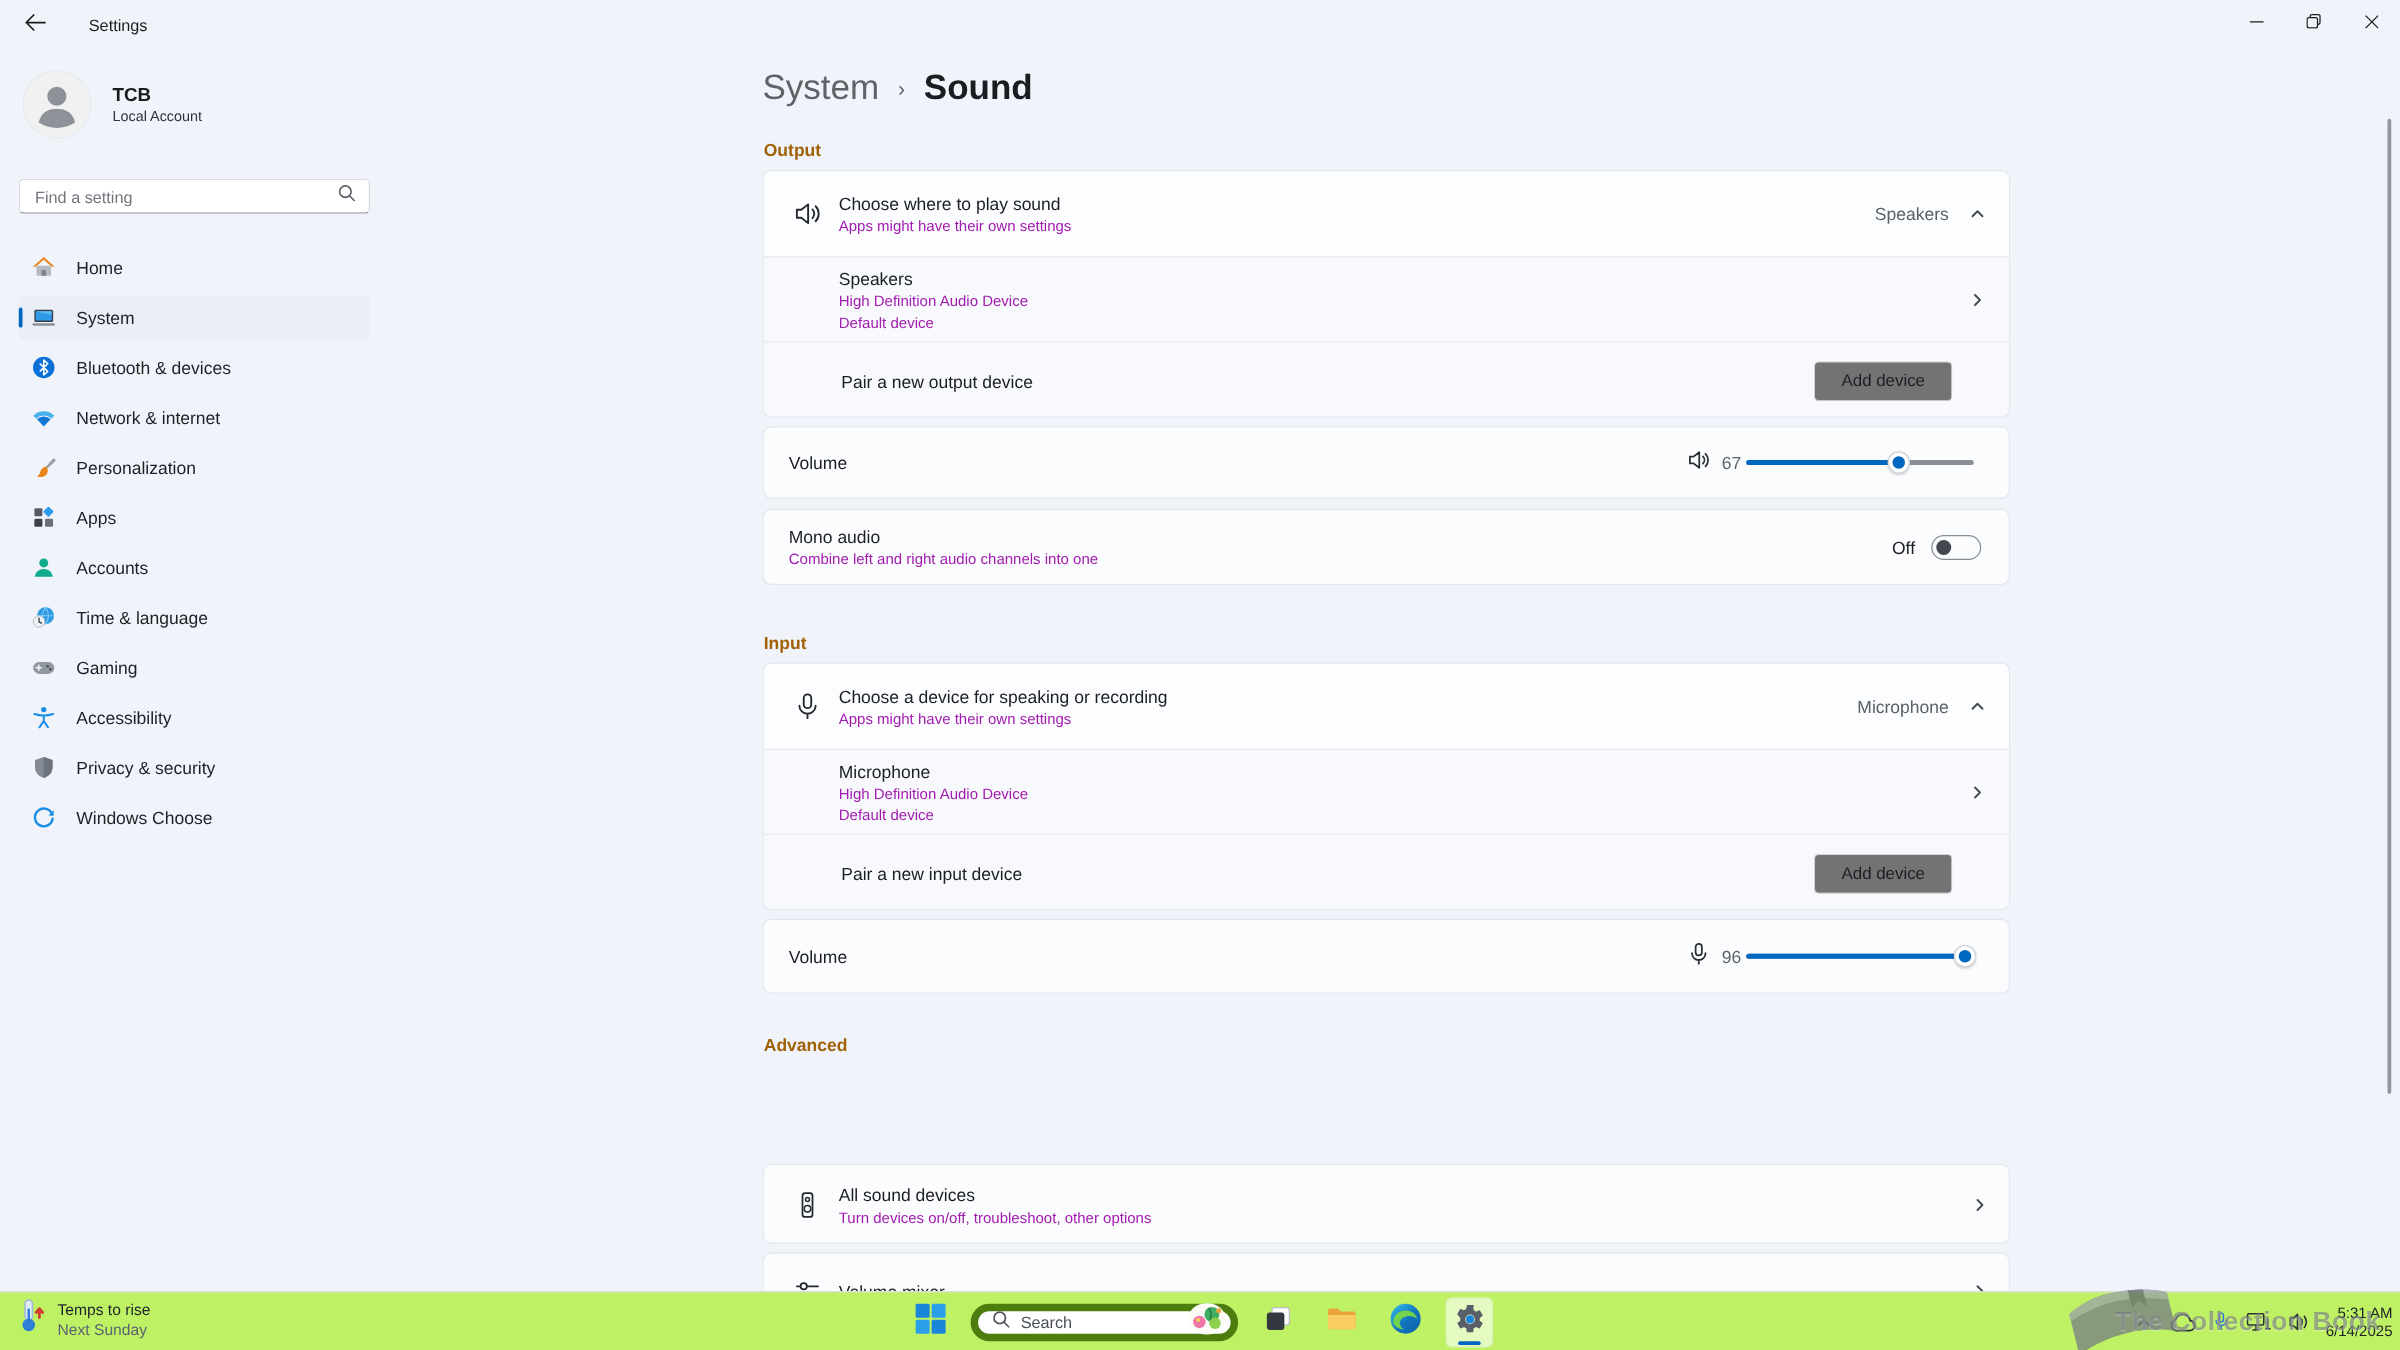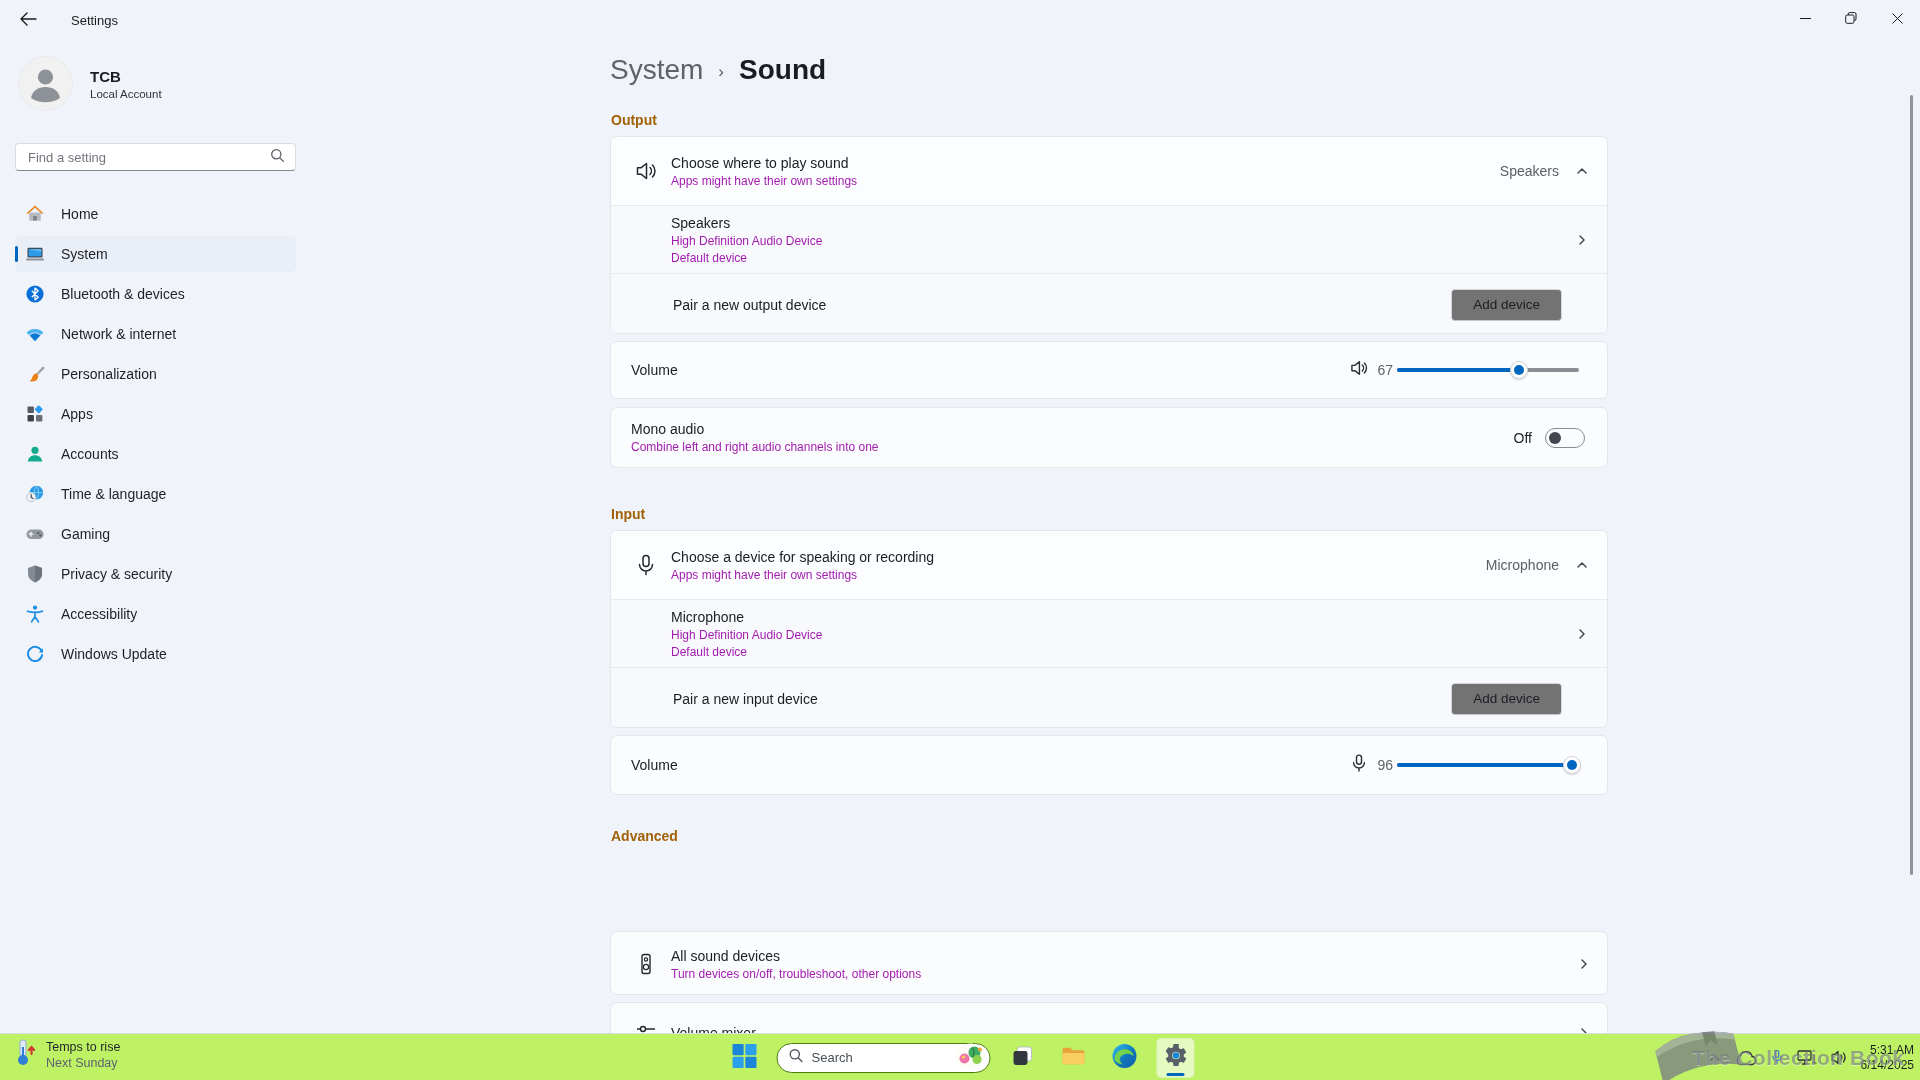--- a/index.html
+++ b/index.html
@@ -80,21 +80,21 @@
   .scrollbar{position:absolute;left:1910px;top:95px;width:3px;height:780px;border-radius:2px;background:#90959c;}
 
   
   .taskbar{position:absolute;left:0;top:1033px;right:0;height:47px;background:#bef264;border-top:1px solid #d9dde2;}
   .weather{position:absolute;left:12px;top:4px;display:flex;align-items:center;gap:8px;cursor:pointer;}
   .weather-l1{font-size:12.5px;color:#1f242c;}
   .weather-l2{font-size:12.5px;color:#5c6370;margin-top:2px;}
   .tb-center{position:absolute;left:50%;top:0;height:47px;transform:translateX(-50%);
              display:flex;align-items:center;gap:13px;}
   .tb-ico{width:38px;height:40px;border-radius:5px;display:flex;align-items:center;justify-content:center;cursor:pointer;}
-  .tb-search{width:214px;height:30px;border-radius:15px;background:#ffffff;border:1px solid #4d7c0f;
+  .tb-search{width:214px;height:30px;border-radius:15px;background:#ffffff;border:6px solid #4d7c0f;
              display:flex;align-items:center;padding:0 3px 0 11px;box-sizing:border-box;cursor:pointer;}
   .tb-search-label{font-size:13px;color:#494f57;margin-left:8px;flex:1;}
   .tb-ico.active{background:rgba(255,255,255,.6);box-shadow:inset 0 0 0 1px rgba(0,0,0,.04);position:relative;}
   .tb-ico.active .active-bar{position:absolute;bottom:2px;left:50%;transform:translateX(-50%);
                              width:18px;height:3px;border-radius:2px;background:#0067c0;}
   .tray{position:absolute;right:6px;top:0;height:47px;display:flex;align-items:center;gap:13px;}
   .tray-ico{display:flex;align-items:center;justify-content:center;cursor:pointer;}
   .clock{text-align:right;font-size:12px;color:#1b1e24;line-height:1.25;cursor:pointer;}
 
   
@@ -250,43 +250,43 @@
               <path d="M6 8.2v4M4 10.2h4" stroke="#f2f4f6" stroke-width="1.3" stroke-linecap="round"></path>
               <circle cx="13.2" cy="9" r="1.1" fill="#4e545c"></circle>
               <circle cx="15.3" cy="11.4" r="1.1" fill="#4e545c"></circle>
             </svg>
           </span>
         <span class="nav-label">Gaming</span>
       </div>
       <div class="nav-item">
         <span class="nav-ico">
             <svg width="20" height="20" viewBox="0 0 20 20">
+              <circle cx="10" cy="3.6" r="2.1" fill="#1b8de4"></circle>
+              <path d="M2.5 7.2c2.5.8 5 1.2 7.5 1.2s5-.4 7.5-1.2M10 8.4v4.4M10 12.8l-3.4 5M10 12.8l3.4 5" stroke="#1b8de4" stroke-width="1.7" fill="none" stroke-linecap="round" stroke-linejoin="round"></path>
+            </svg>
+          </span>
+        <span class="nav-label">Accessibility</span>
+      </div>
+      <div class="nav-item">
+        <span class="nav-ico">
+            <svg width="20" height="20" viewBox="0 0 20 20">
               <path d="M10 1.6 17 4v5.6c0 4.6-2.9 7.3-7 8.8-4.1-1.5-7-4.2-7-8.8V4z" fill="#848a93"></path>
               <path d="M10 1.6 17 4v5.6c0 4.6-2.9 7.3-7 8.8z" fill="#6d737c"></path>
             </svg>
           </span>
         <span class="nav-label">Privacy &amp; security</span>
       </div>
       <div class="nav-item">
         <span class="nav-ico">
             <svg width="20" height="20" viewBox="0 0 20 20">
-              <circle cx="10" cy="3.6" r="2.1" fill="#1b8de4"></circle>
-              <path d="M2.5 7.2c2.5.8 5 1.2 7.5 1.2s5-.4 7.5-1.2M10 8.4v4.4M10 12.8l-3.4 5M10 12.8l3.4 5" stroke="#1b8de4" stroke-width="1.7" fill="none" stroke-linecap="round" stroke-linejoin="round"></path>
-            </svg>
-          </span>
-        <span class="nav-label">Accessibility</span>
-      </div>
-      <div class="nav-item">
-        <span class="nav-ico">
-            <svg width="20" height="20" viewBox="0 0 20 20">
               <path d="M16.8 7.6A7.1 7.1 0 1 0 17.1 11" fill="none" stroke="#1b8de4" stroke-width="1.9" stroke-linecap="round"></path>
               <path d="M17.9 4.2v4.2h-4.2z" fill="#1b8de4"></path>
             </svg>
           </span>
-        <span class="nav-label">Windows Update</span>
+        <span class="nav-label">Windows Choose</span>
       </div>
     </div>
   </div>
 
   <div class="main">
 
     <div class="breadcrumb">
       <span class="bc-parent">System</span>
       <span class="bc-sep">›</span>
       <span class="bc-current">Sound</span>

